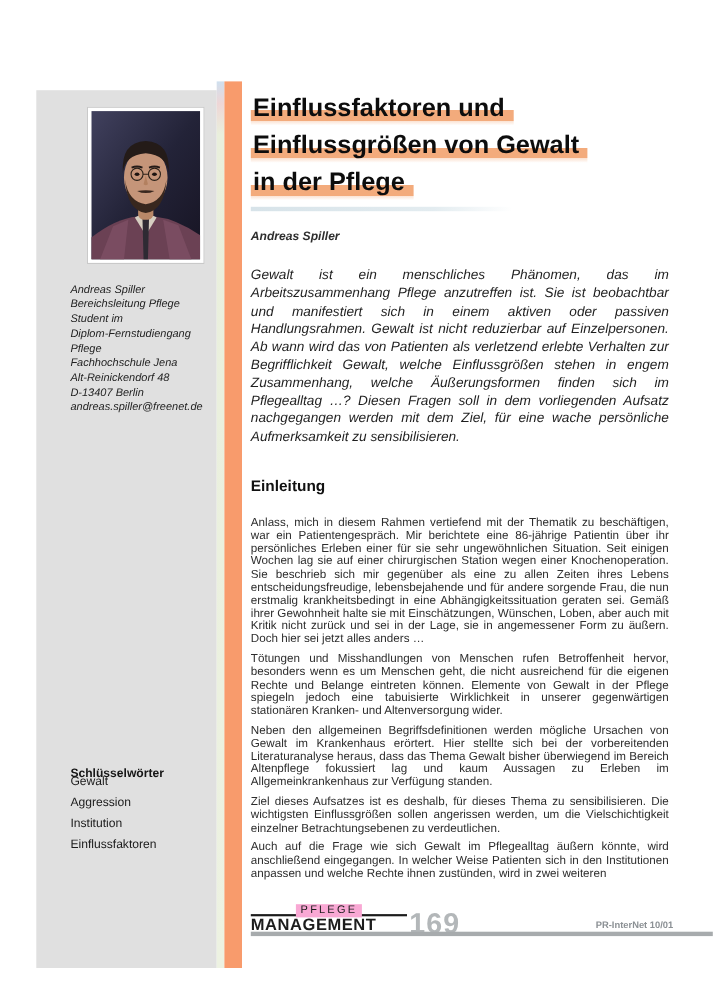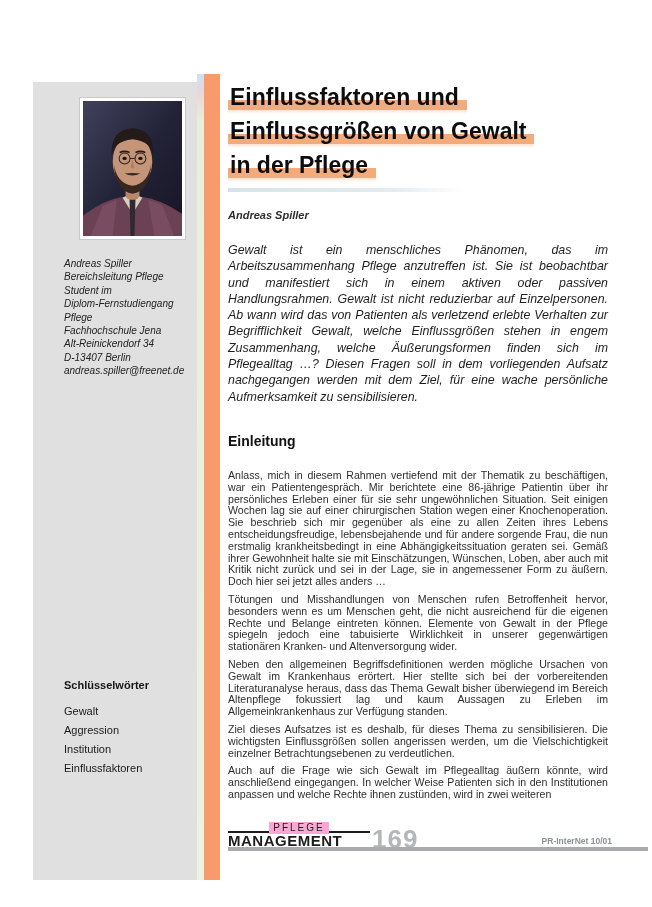--- a/index.html
+++ b/index.html
@@ -12,21 +12,21 @@
   .pastel-strip { position:absolute; left:197px; top:74px; width:7px; height:806px;
     background:linear-gradient(180deg,#cfe0ef 0%,#eed6d6 2.5%,#e9efdc 6%,#edf2e2 100%); }
   .orange-bar { position:absolute; left:204px; top:74px; width:16px; height:806px; background:#f89b6c; }
 
   .photo-frame { position:absolute; left:79px; top:97px; width:107px; height:143px;
     background:#ffffff; border:1px solid #c9c9c9; padding:3px; }
   .photo-frame svg { width:100%; height:100%; display:block; }
 
   .author-info { position:absolute; left:64px; top:257px; width:140px;
     font-size:10px; line-height:13.4px; font-style:italic; color:#222222; }
-  .kw-heading { position:absolute; left:64px; top:679px; font-size:11px; font-weight:bold; color:#161616; }
+  .kw-heading { position:absolute; left:64px; top:697px; font-size:11px; font-weight:bold; color:#161616; }
   .kw-list { position:absolute; left:64px; top:705px; font-size:11px; color:#1a1a1a; }
   .kw-list div { margin-bottom:7px; }
 
   
   .title { position:absolute; left:228px; top:80px; width:405px; }
   .title-line { display:table; font-size:23px; font-weight:bold; color:#0d0d0d; line-height:34px;
     padding:0 8px 0 2px; white-space:nowrap;
     background:linear-gradient(to bottom, transparent 60%, #f3ab7c 60%, #f3ab7c 88%, rgba(243,171,124,0.35) 88%, transparent 100%); }
   .title-rule { position:absolute; left:228px; top:188px; width:238px; height:4px;
     background:linear-gradient(90deg,#d7e3e9 0%, #e3ecf0 70%, rgba(227,236,240,0) 100%); }
@@ -104,21 +104,21 @@
       <path d="M50,58 L48,66 Q50,68 52,66 Z" fill="#b3805f"></path>
     </svg>
   </div>
 
   <div class="author-info">
     <div>Andreas Spiller</div>
     <div>Bereichsleitung Pflege</div>
     <div>Student im</div>
     <div>Diplom-Fernstudiengang Pflege</div>
     <div>Fachhochschule Jena</div>
-    <div>Alt-Reinickendorf 34</div>
+    <div>Alt-Reinickendorf 48</div>
     <div>D-13407 Berlin</div>
     <div>andreas.spiller@freenet.de</div>
   </div>
 
   <div class="kw-heading">Schlüsselwörter</div>
   <div class="kw-list">
     <div>Gewalt</div>
     <div>Aggression</div>
     <div>Institution</div>
     <div>Einflussfaktoren</div>

